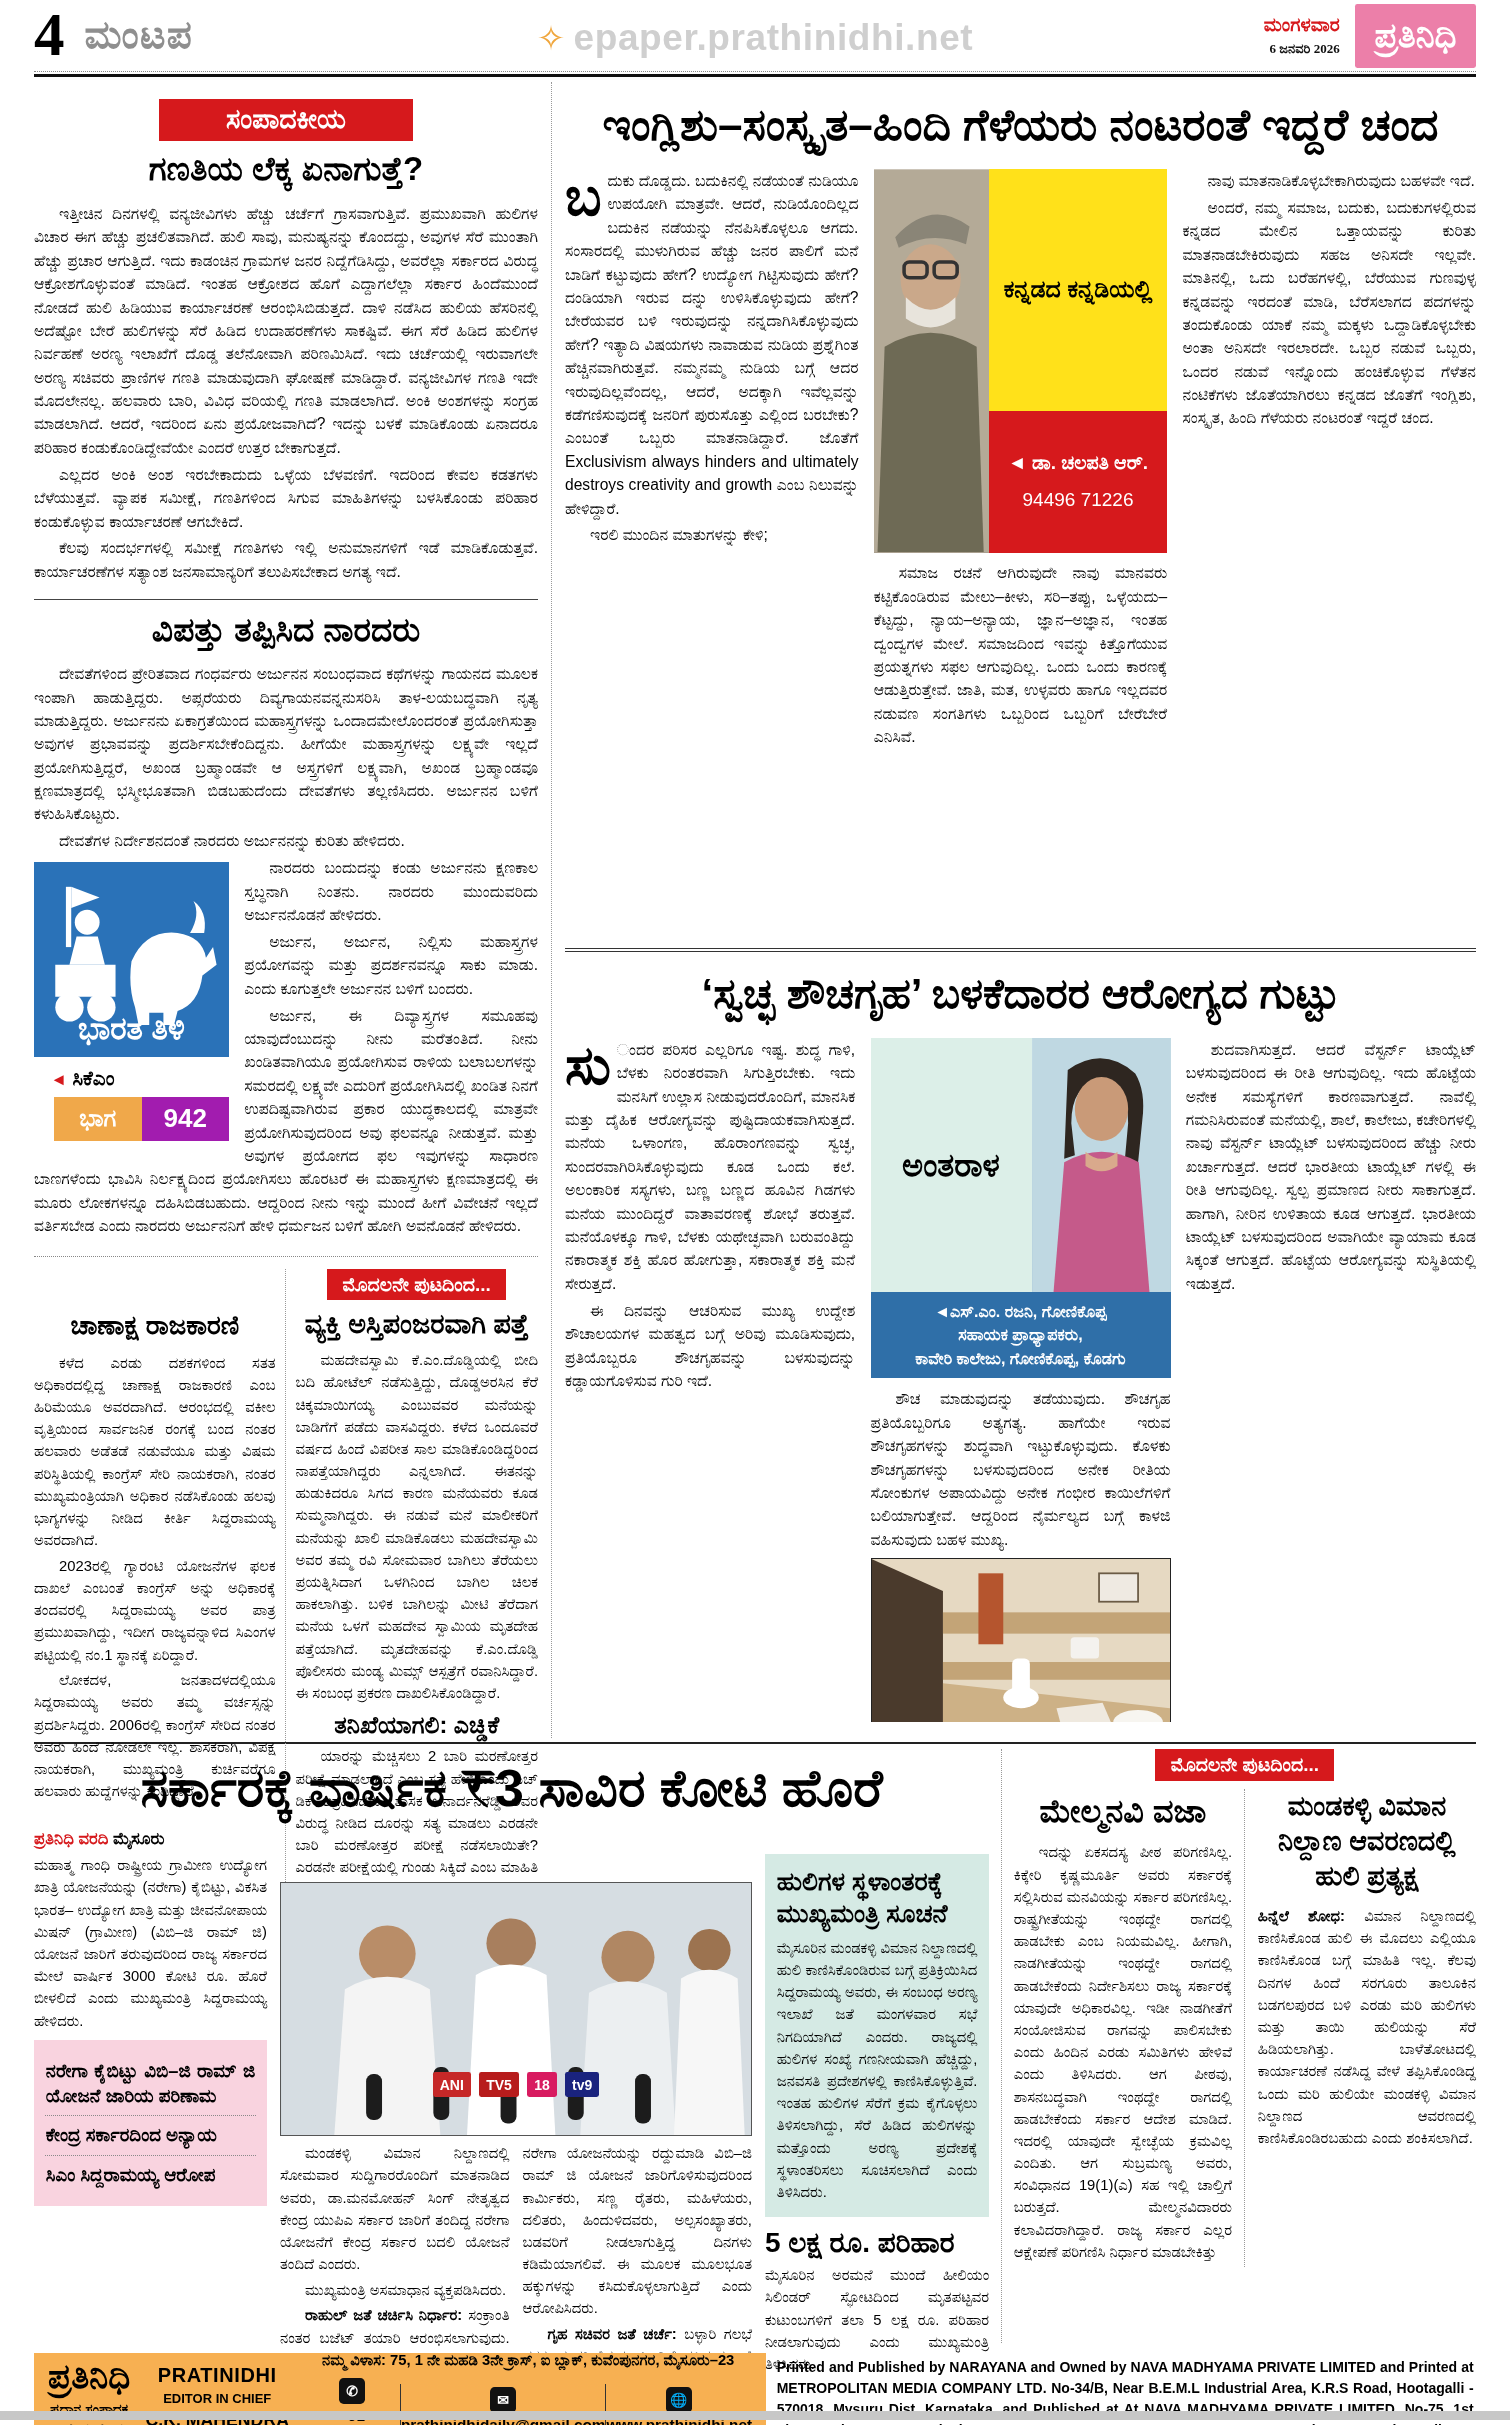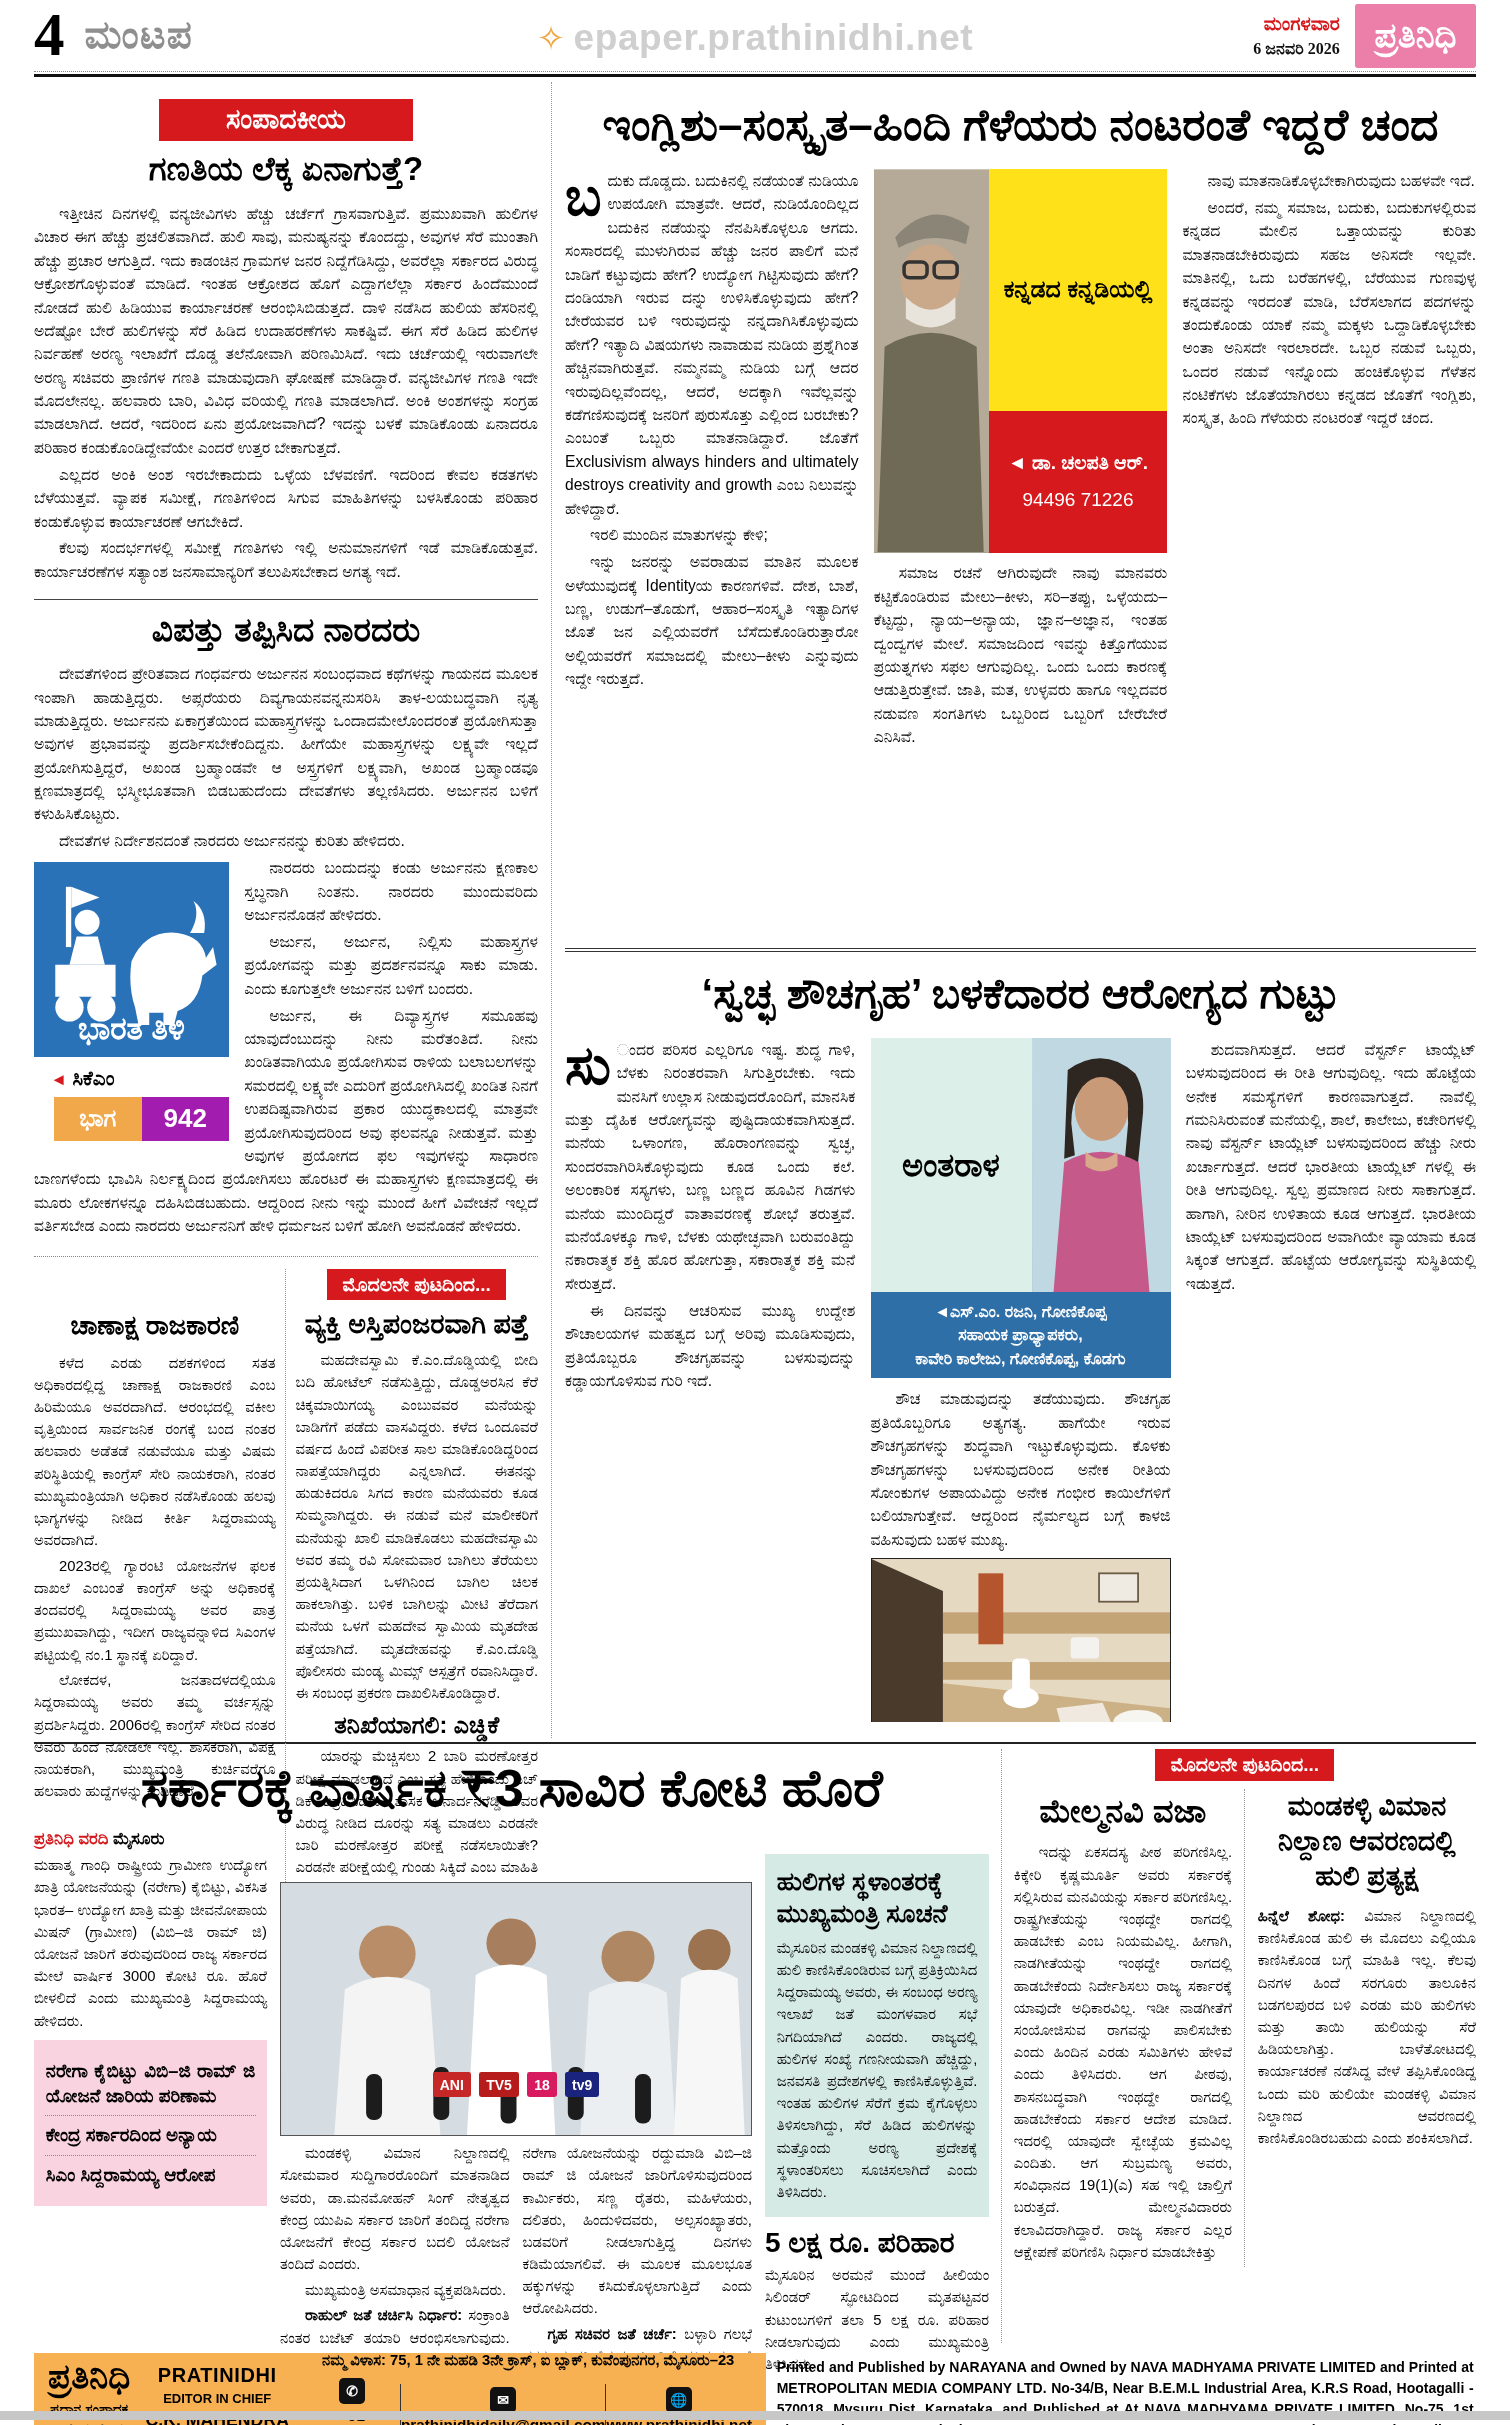--- a/index.html
+++ b/index.html
@@ -10,21 +10,21 @@
   
   .hdr { height:71px; display:flex; align-items:center; position:relative; }
   .pageno { font-family:"Liberation Serif", serif; font-size:61px; font-weight:bold; line-height:0.9; }
   .section-name { font-size:39px; font-weight:bold; color:#8f8f8f; margin-left:20px; letter-spacing:1.2px; }
   .watermark { position:absolute; left:50%; top:50%; transform:translate(-50%,-46%); display:flex; align-items:center; gap:8.3px; }
   .watermark .spark { color:#f0a63c; font-size:34px; }
   .watermark .wm-text { color:#cfcfcf; font-size:37px; font-weight:bold; letter-spacing:0.6px; }
   .hdr-right { margin-left:auto; display:flex; align-items:center; gap:15.3px; }
   .daydate { text-align:right; }
   .day { color:#d6191c; font-size:19px; font-weight:bold; }
-  .date { color:#111; font-size:16px; font-weight:bold; font-family:"Liberation Serif",serif; margin-top:5.9px; }
+  .date { color:#111; font-size:13px; font-weight:bold; font-family:"Liberation Serif",serif; margin-top:5.9px; }
   .masthead { width:121px; height:64px; background:#ec7fa9; color:#fff; display:flex; align-items:center; justify-content:center; font-size:34px; font-weight:bold; border-radius:2.4px; }
   .hdr-rule { border-top:1.2px dotted #888; }
   .hdr-rule2 { border-top:3px solid #111; margin-top:2.4px; }
 
   
   .topsection { display:flex; margin-top:4.7px; height:1656px; }
   .leftcol { width:518px; padding-right:13px; border-right:1.2px dotted #999; }
   .rightcol { flex:1; padding-left:13px; }
 
   
@@ -226,21 +226,20 @@
       </div>
     </div>
 
     <div class="rightcol">
 
       <h1 class="art1-head">ಇಂಗ್ಲಿಶು–ಸಂಸ್ಕೃತ–ಹಿಂದಿ ಗೆಳೆಯರು ನಂಟರಂತೆ ಇದ್ದರೆ ಚಂದ</h1>
       <div class="cols3" style="height:761px; overflow:hidden;">
         <div class="c3 bodytext dropcap">
           <p style="text-indent:0"><span class="cap">ಬ</span><span>ದುಕು ದೊಡ್ಡದು. ಬದುಕಿನಲ್ಲಿ ನಡೆಯಂತೆ ನುಡಿಯೂ ಉಪಯೋಗಿ ಮಾತ್ರವೇ. ಆದರೆ, ನುಡಿಯೊಂದಿಲ್ಲದ ಬದುಕಿನ ನಡೆಯನ್ನು ನೆನಪಿಸಿಕೊಳ್ಳಲೂ ಆಗದು. ಸಂಸಾರದಲ್ಲಿ ಮುಳುಗಿರುವ ಹೆಚ್ಚು ಜನರ ಪಾಲಿಗೆ ಮನೆ ಬಾಡಿಗೆ ಕಟ್ಟುವುದು ಹೇಗೆ? ಉದ್ಯೋಗ ಗಿಟ್ಟಿಸುವುದು ಹೇಗೆ? ದಂಡಿಯಾಗಿ ಇರುವ ದನ್ನು ಉಳಿಸಿಕೊಳ್ಳುವುದು ಹೇಗೆ? ಬೇರೆಯವರ ಬಳಿ ಇರುವುದನ್ನು ನನ್ನದಾಗಿಸಿಕೊಳ್ಳುವುದು ಹೇಗೆ? ಇತ್ಯಾದಿ ವಿಷಯಗಳು ನಾವಾಡುವ ನುಡಿಯ ಪ್ರಶ್ನೆಗಿಂತ ಹೆಚ್ಚಿನವಾಗಿರುತ್ತವೆ. ನಮ್ಮನಮ್ಮ ನುಡಿಯ ಬಗ್ಗೆ ಆದರ ಇರುವುದಿಲ್ಲವೆಂದಲ್ಲ, ಆದರೆ, ಅದಕ್ಕಾಗಿ ಇವೆಲ್ಲವನ್ನು ಕಡೆಗಣಿಸುವುದಕ್ಕೆ ಜನರಿಗೆ ಪುರುಸೊತ್ತು ಎಲ್ಲಿಂದ ಬರಬೇಕು? ಎಂಬಂತೆ ಒಬ್ಬರು ಮಾತನಾಡಿದ್ದಾರೆ. ಜೊತೆಗೆ Exclusivism always hinders and ultimately destroys creativity and growth ಎಂಬ ನಿಲುವನ್ನು ಹೇಳಿದ್ದಾರೆ.</span></p>
           <p>ಇರಲಿ ಮುಂದಿನ ಮಾತುಗಳನ್ನು ಕೇಳಿ;</p>
-          <p>ಇನ್ನು ಜನರನ್ನು ಅವರಾಡುವ ಮಾತಿನ ಮೂಲಕ ಅಳೆಯುವುದಕ್ಕೆ Identityಯ ಕಾರಣಗಳಿವೆ. ದೇಶ, ಬಾಶೆ, ಬಣ್ಣ, ಉಡುಗೆ–ತೊಡುಗೆ, ಆಹಾರ–ಸಂಸ್ಕೃತಿ ಇತ್ಯಾದಿಗಳ ಜೊತೆ ಜನ ಎಲ್ಲಿಯವರೆಗೆ ಬೆಸೆದುಕೊಂಡಿರುತ್ತಾರೋ ಅಲ್ಲಿಯವರೆಗೆ ಸಮಾಜದಲ್ಲಿ ಮೇಲು–ಕೀಳು ಎನ್ನುವುದು ಇದ್ದೇ ಇರುತ್ತದೆ.</p>
         </div>
         <div class="c3 bodytext">
           <div class="photo-author">
             <div class="columnist-photo">
               <svg width="115" height="384" viewBox="0 0 65 216">
                 <rect width="65" height="216" fill="#b4aa97"></rect>
                 <path d="M12 38 q20 -22 42 -6 l-2 10 q-20 -8 -38 2z" fill="#8a8577"></path>
                 <ellipse cx="32" cy="62" rx="17" ry="20" fill="#caa88a"></ellipse>
                 <rect x="17" y="52" width="13" height="9" rx="3" fill="none" stroke="#333" stroke-width="2"></rect>
                 <rect x="34" y="52" width="13" height="9" rx="3" fill="none" stroke="#333" stroke-width="2"></rect>

